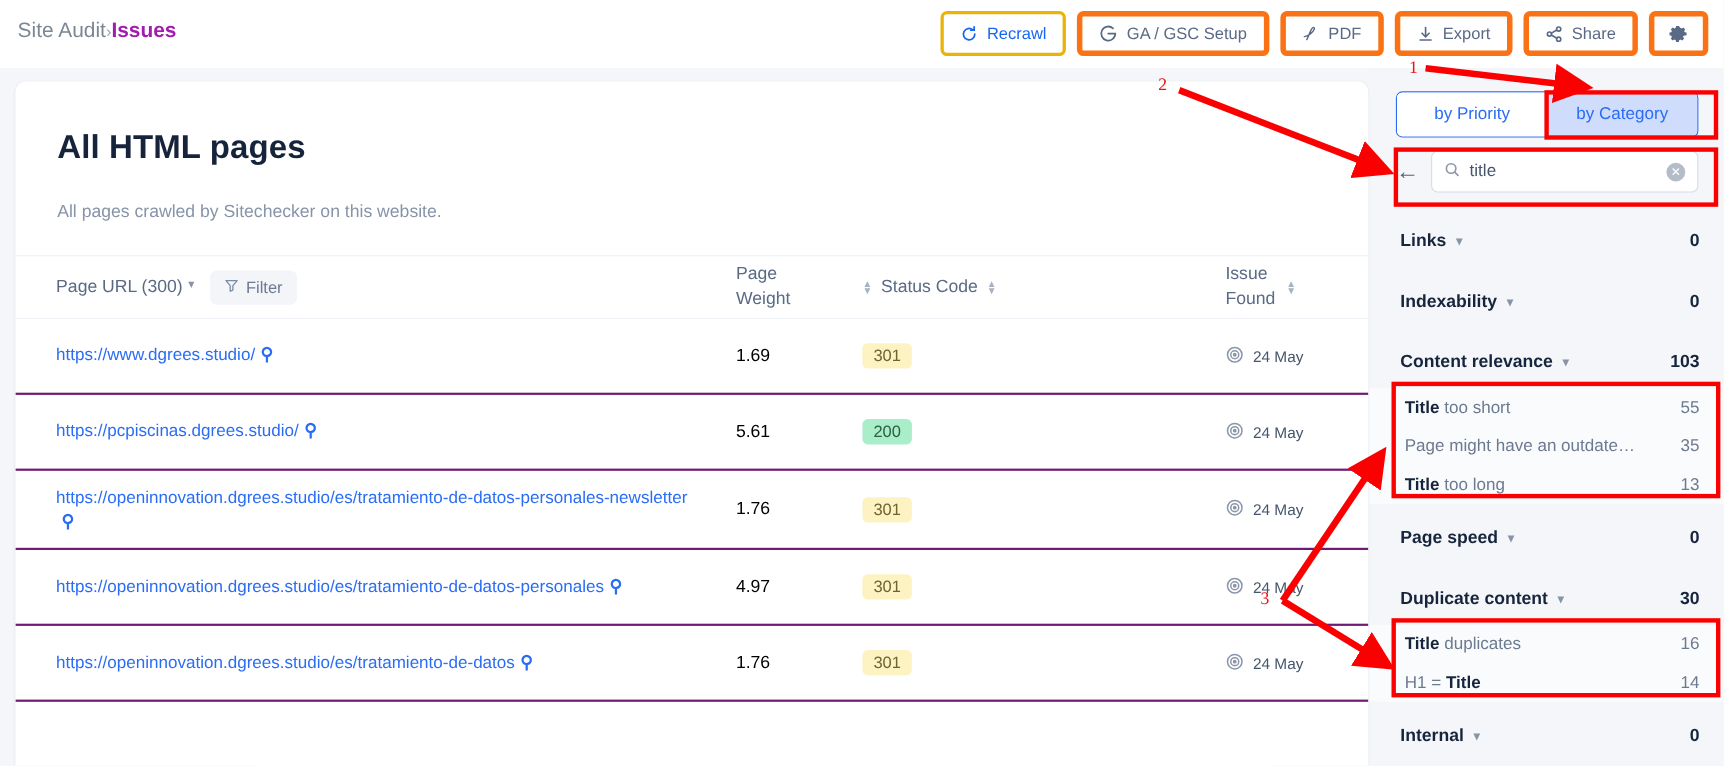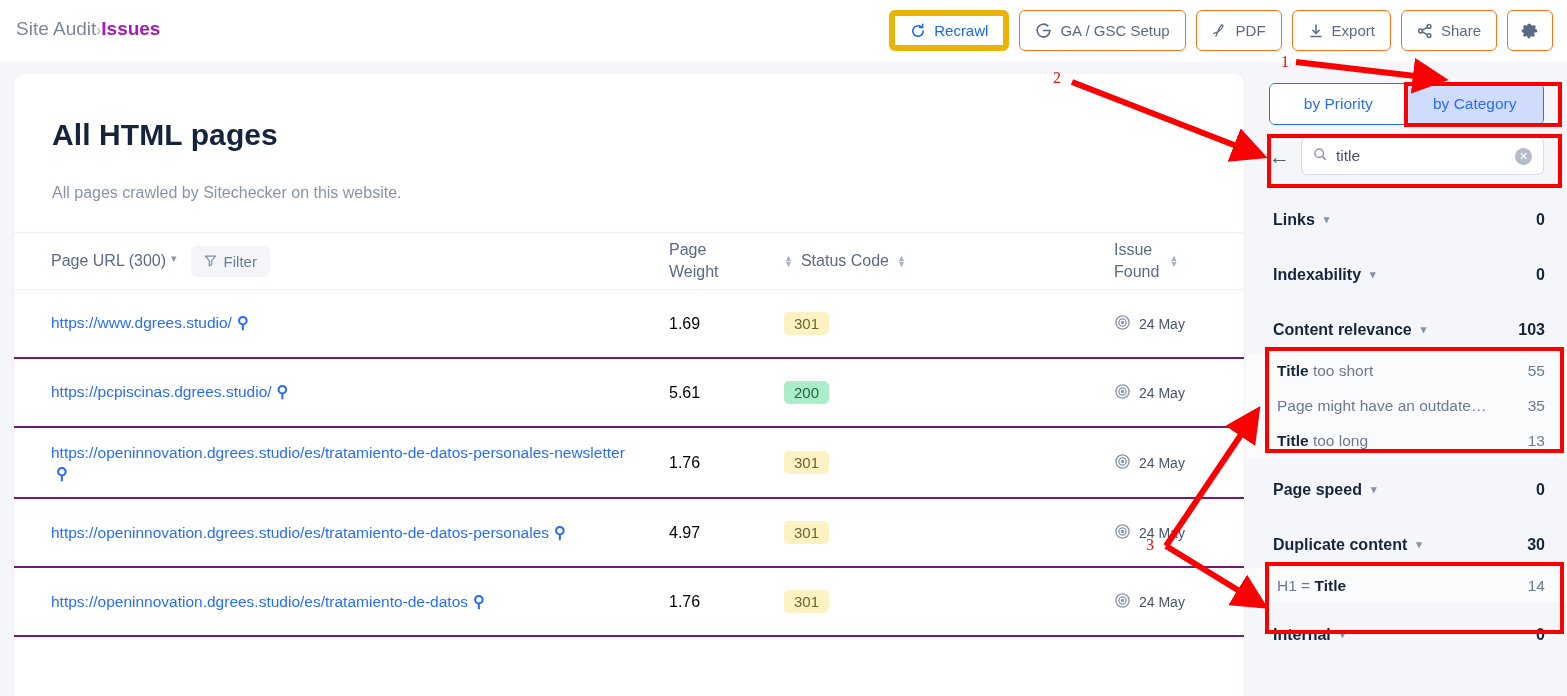--- a/index.html
+++ b/index.html
@@ -24,26 +24,26 @@
   }
   .crumb-parent { color: #7b8794; }
   .crumb-sep { color: #9aa5b1; font-size: 15px; }
   .crumb-current { color: #a21caf; font-weight: 700; }
 
   .toolbar {
     position: absolute; right: 14px; top: 10px;
     display: flex; align-items: center; gap: 10px;
   }
   .tbtn {
-    height: 41px; border: 1px solid #f97316; border-radius: 6px;
+    height: 41px; border: 5px solid #f97316; border-radius: 6px;
     background: #fff; color: #5a6a85; font-size: 15px;
     display: flex; align-items: center; gap: 8px;
     padding: 0 15px; cursor: pointer; white-space: nowrap;
   }
-  .tbtn.primary { border: 6px solid #eab308; color: #1767f2; }
+  .tbtn.primary { border: 3px solid #eab308; color: #1767f2; }
   .tbtn.icononly { padding: 0 13px; }
   .tbtn svg { display: block; }
 
   
   .card {
     position: absolute; left: 14px; top: 74px;
     width: 1230px; height: 640px;
     background: #ffffff; border-radius: 10px;
     box-shadow: 0 1px 3px rgba(20,30,50,.07);
     overflow: hidden;
@@ -387,20 +387,24 @@
         </div>
         <div class="cat">
           <span class="nm">
             <span>Duplicate content</span>
             <span class="chev">▾</span>
           </span>
           <span class="cnt">30</span>
         </div>
         <div class="subgroup">
           <div class="sub">
+            <span class="txt"><b>Title</b> duplicates</span>
+            <span class="cnt">16</span>
+          </div>
+          <div class="sub">
             <span class="txt">H1 = <b>Title</b></span>
             <span class="cnt">14</span>
           </div>
         </div>
         <div class="cat">
           <span class="nm">
             <span>Internal</span>
             <span class="chev">▾</span>
           </span>
           <span class="cnt">0</span>

